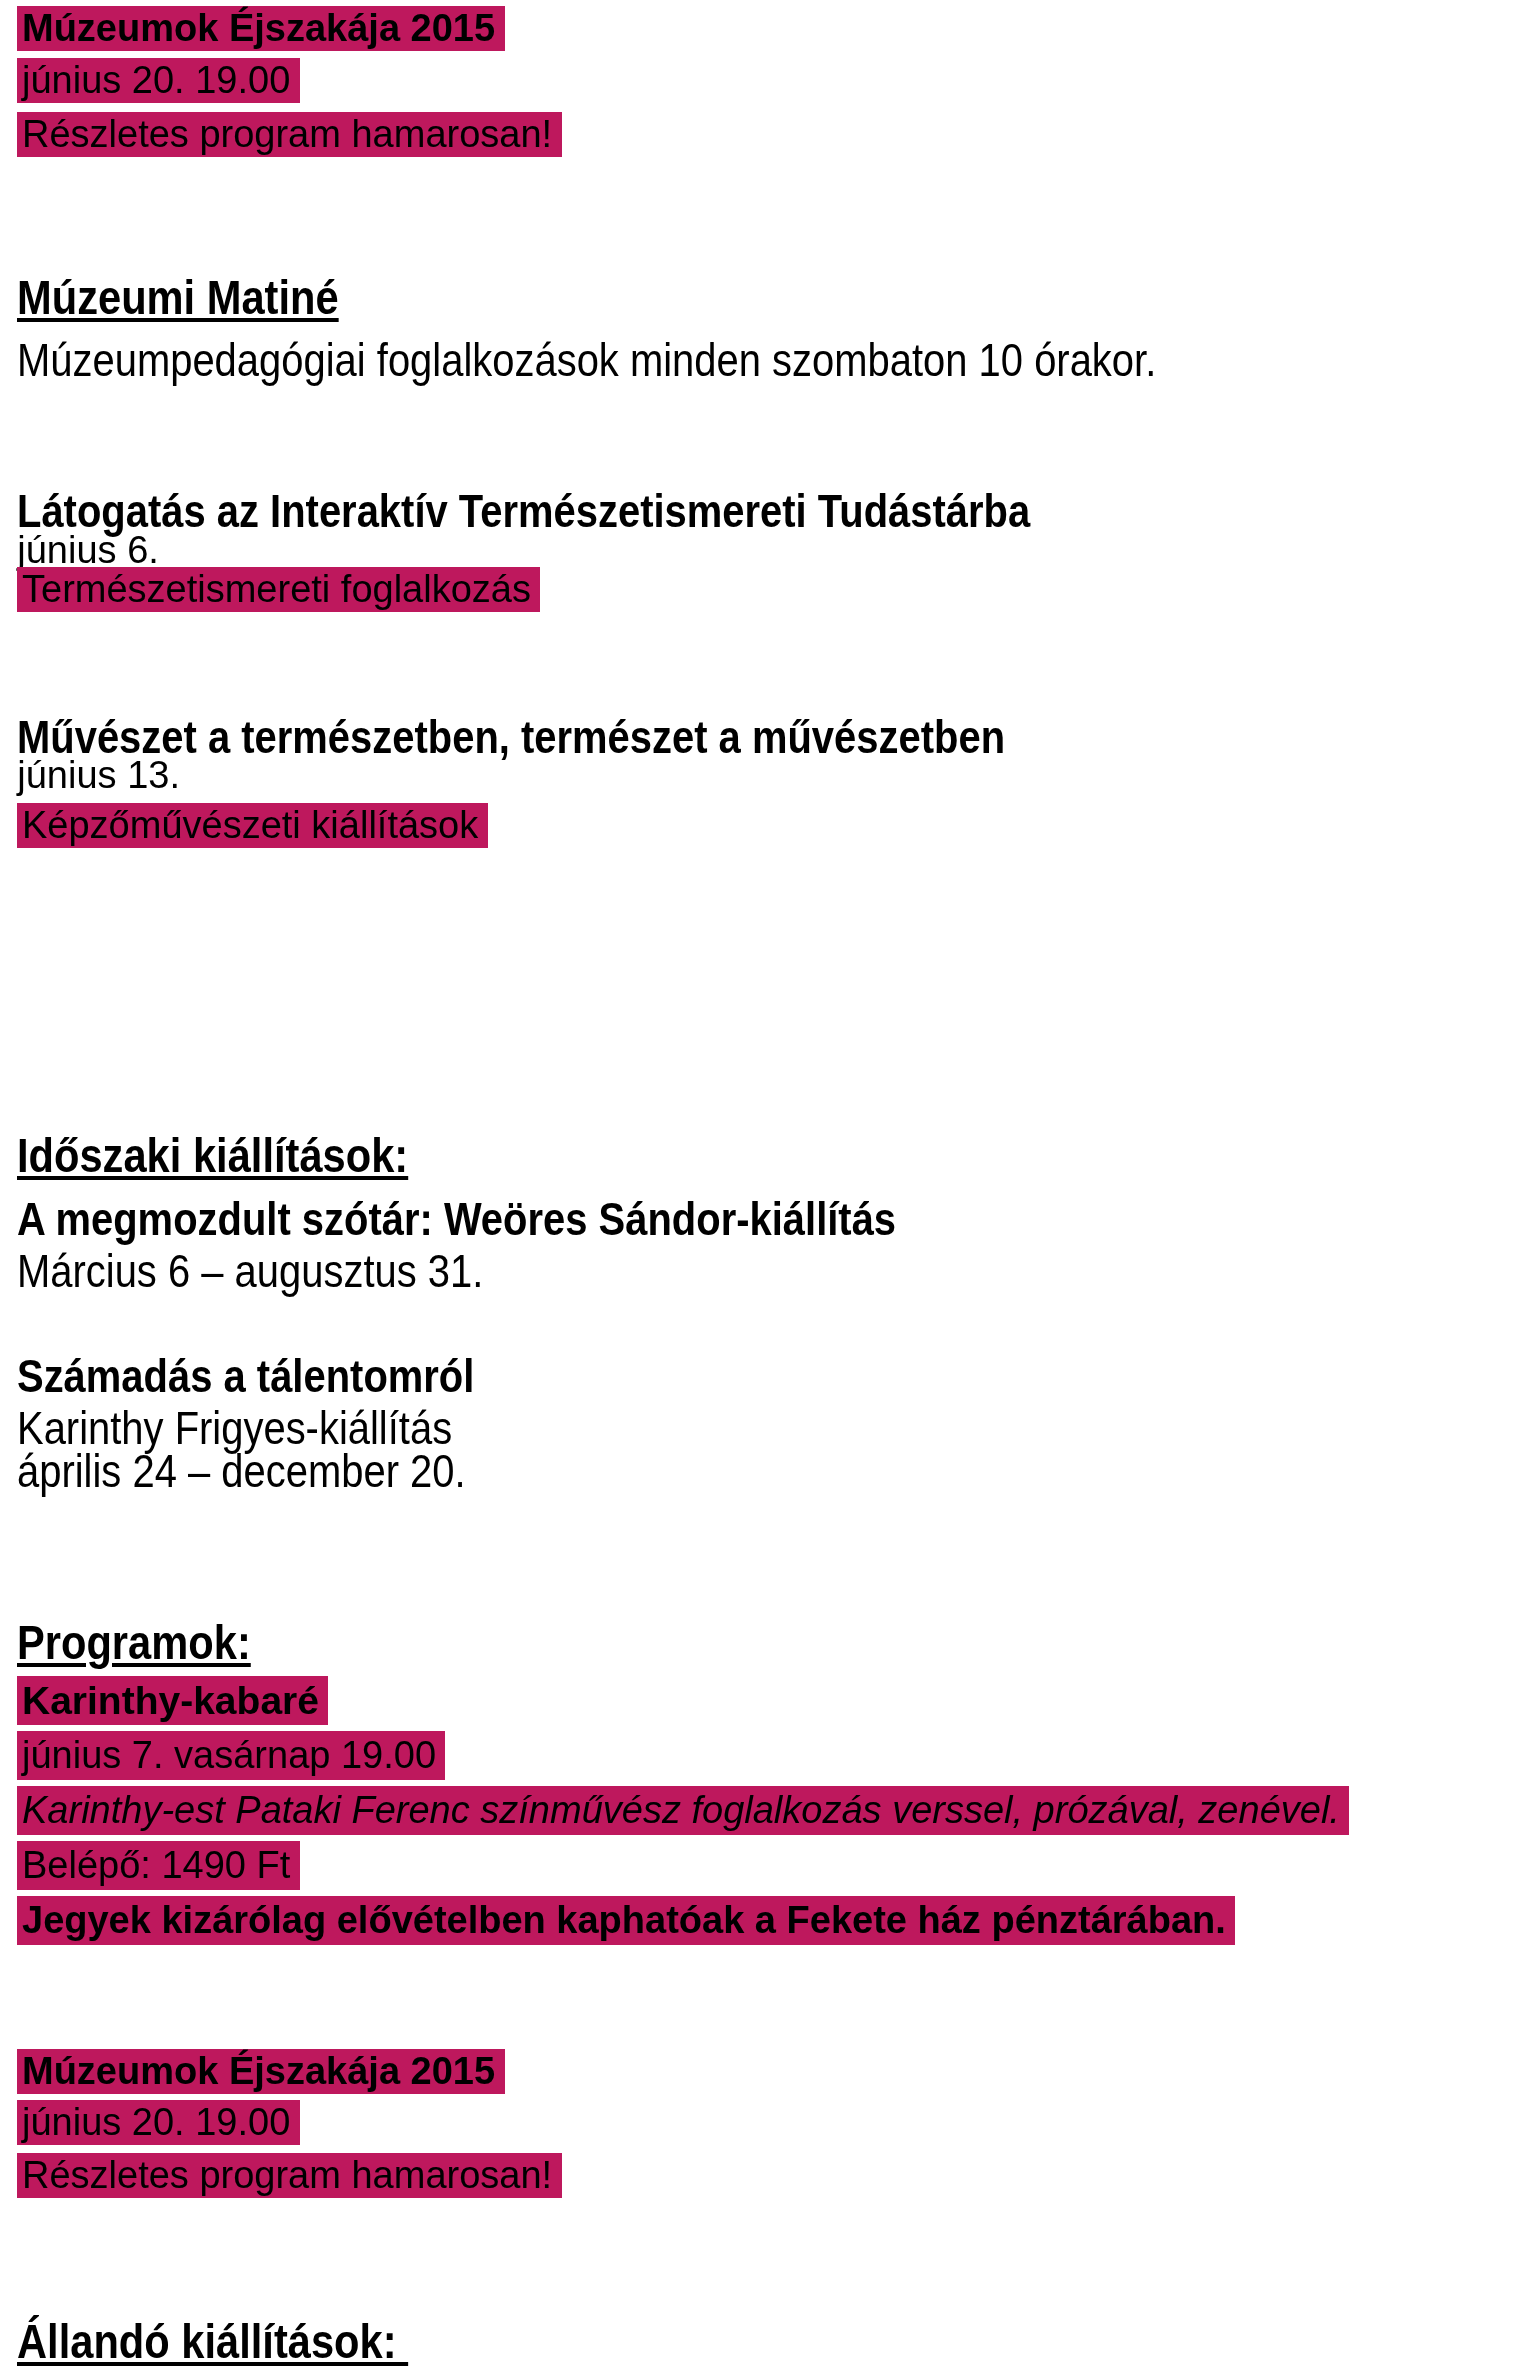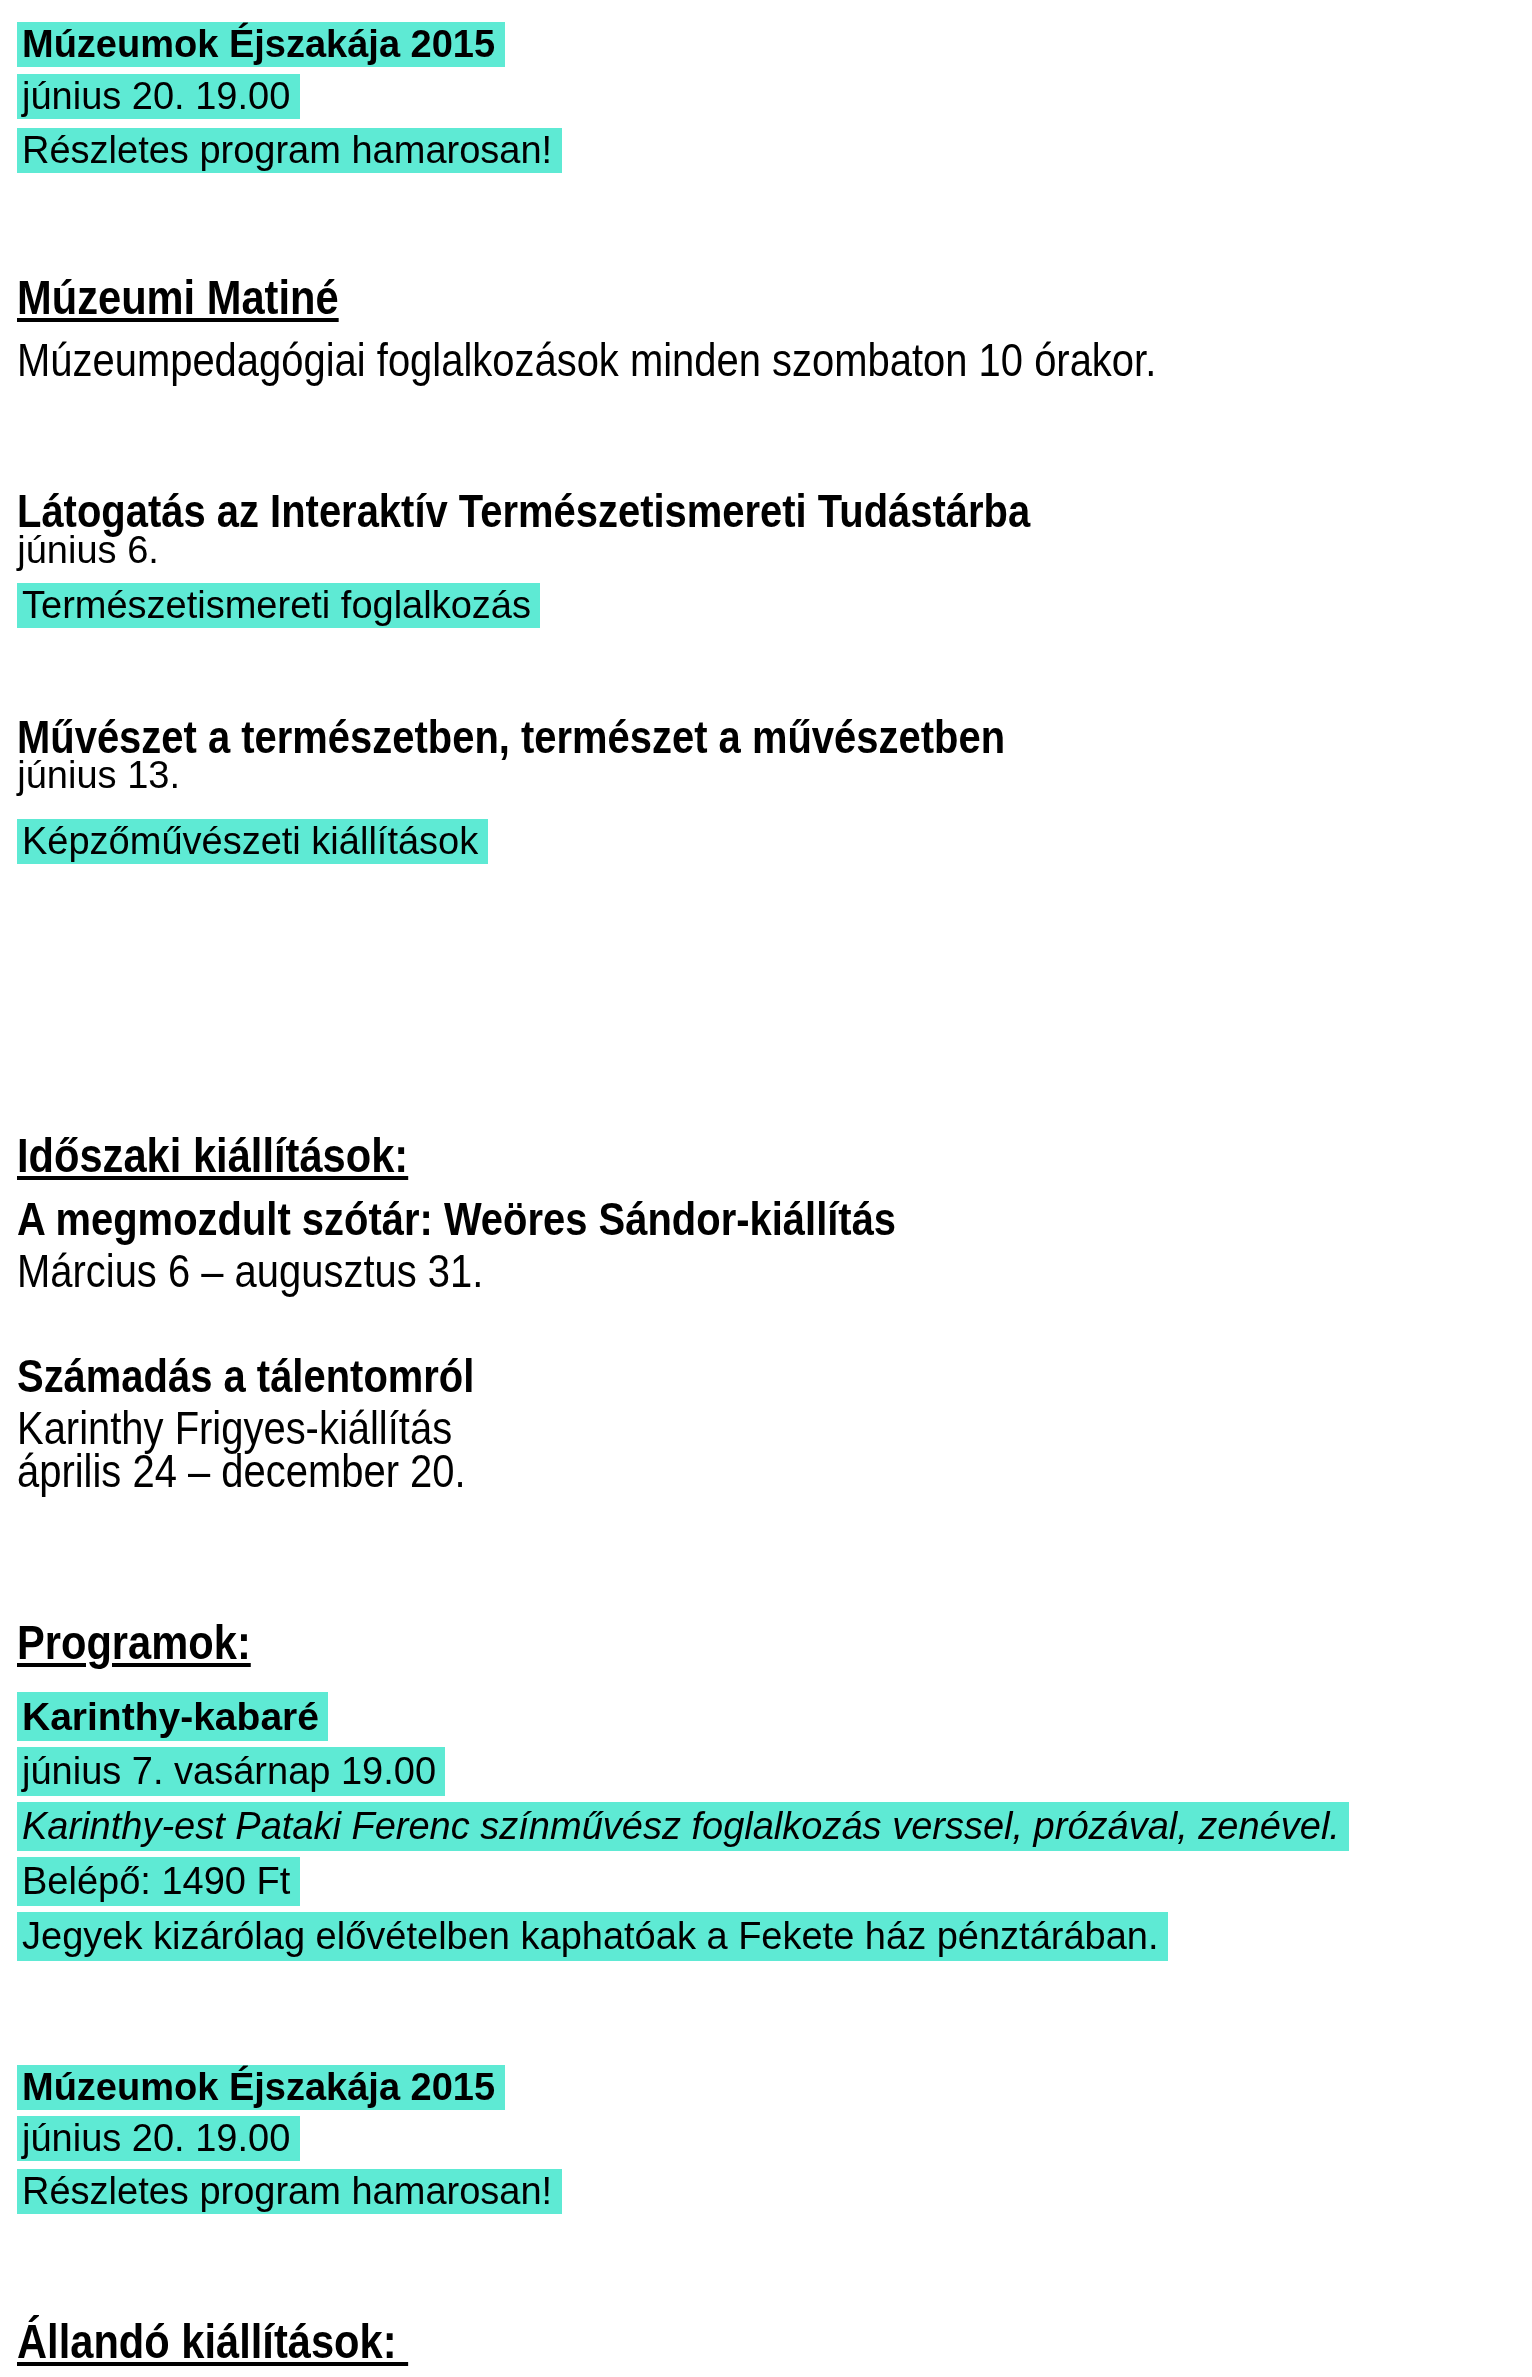--- a/index.html
+++ b/index.html
@@ -29,24 +29,23 @@
   
   .heading{
     font-size:49px;line-height:49px;font-weight:bold;
     text-decoration:underline;
     text-decoration-thickness:3.9px;
     text-underline-offset:3.9px;
   }
   
   .hl{
     display:inline-block;
-    background:#5eead4;
+    background:#be185d;
     padding:0 9.4px 0 5.5px;
     margin-left:-5.5px;
-    margin-top:16px;
   }
   .hl-sm{line-height:45px;}
   .hl-md{line-height:49px;}
   .greenline{left:22px;}
   
   .venue{
     left:0;width:100%;text-align:center;
     font-size:53px;line-height:53px;font-weight:bold;
     text-decoration:underline;
     text-decoration-thickness:3.9px;
@@ -57,21 +56,21 @@
   .y-matine-h{top:273px;}
   .y-matine-d{top:335px;}
   .y-p1t{top:486px;} .y-p1d{top:528px;} .y-p1k{top:567px;}
   .y-p2t{top:712px;} .y-p2d{top:753px;} .y-p2k{top:803px;}
   .y-venue{top:1005px;}
   .y-temph{top:1131px;}
   .y-ex1t{top:1194px;} .y-ex1d{top:1246px;}
   .y-ex2t{top:1351px;} .y-ex2s{top:1403px;} .y-ex2d{top:1446px;}
   .y-progh{top:1618px;}
   .y-evt{top:1676px;} .y-evd{top:1731px;} .y-evdesc{top:1786px;}
-  .y-evp{top:1841px;} .y-evtick{top:1896px;}
+  .y-evp{top:1841px;} .y-evtick{top:1896px;font-weight:bold;}
   .y-b1{top:2049px;} .y-b2{top:2100px;} .y-b3{top:2153px;}
   .y-permh{top:2317px;}
   .ev-title{font-size:39px;line-height:47px;}
 </style>
 </head>
 <body>
 
 <div id="page">
 
   <div class="line sm greenline y-l1">

